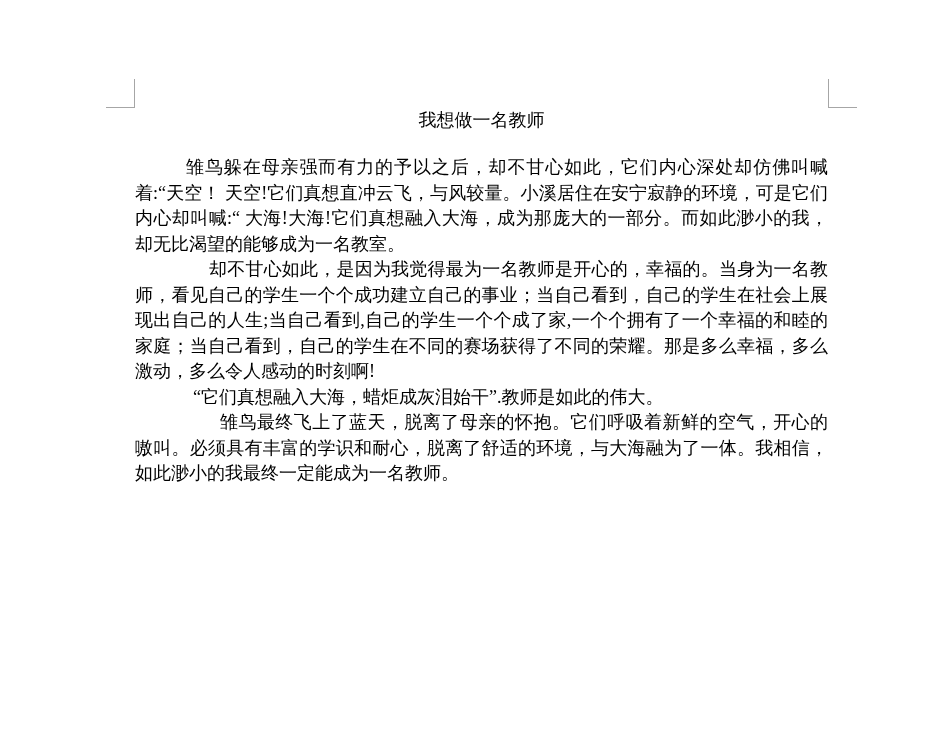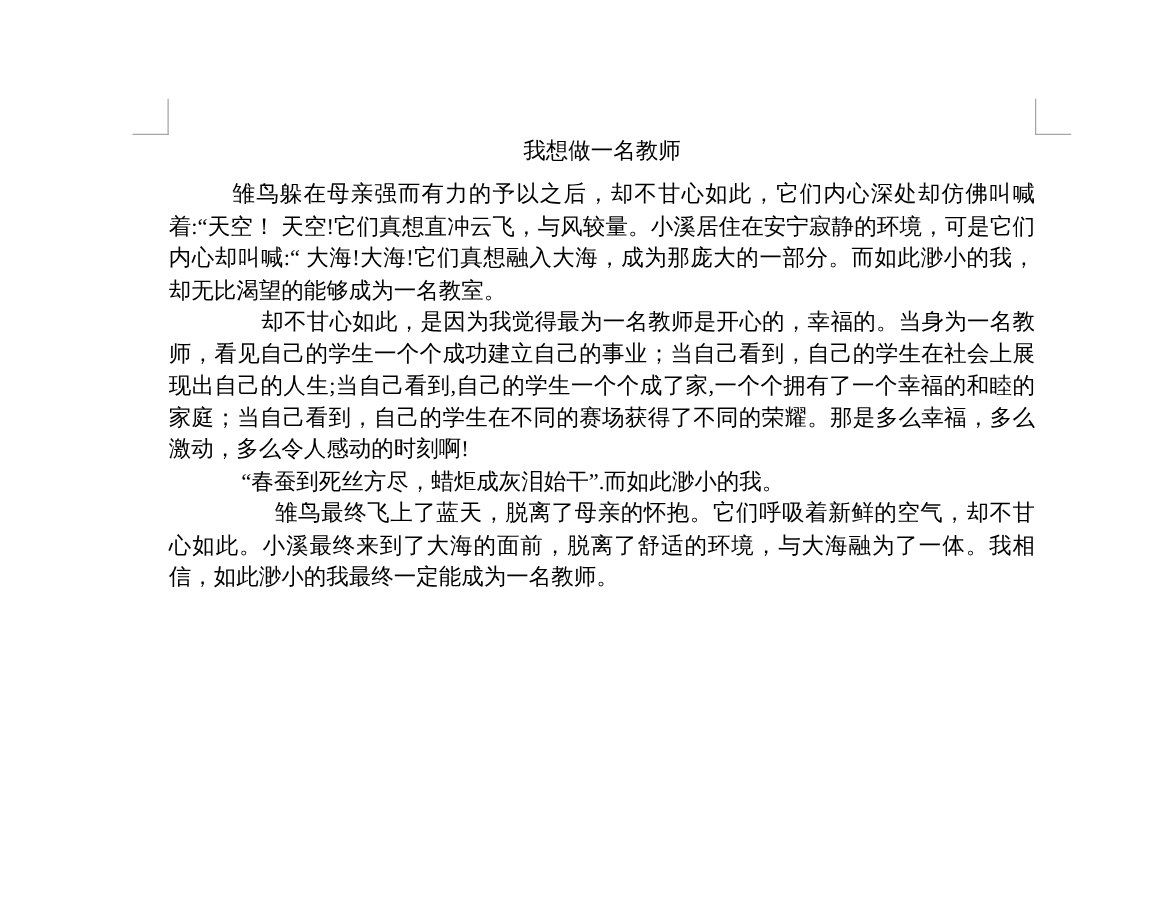--- a/index.html
+++ b/index.html
@@ -29,21 +29,21 @@
     width: 693px;
     font-size: 18px;
     line-height: 25.5px;
     text-align: justify;
     text-justify: inter-ideograph;
   }
   .doc-title {
     font-size: 18px;
     font-weight: normal;
     text-align: center;
-    margin: 0 0 10px 0;
+    margin: 0 0 22px 0;
     line-height: 26px;
   }
   .para { margin: 0; padding: 0; }
   .p1 { text-indent: 51px; }
   .p2 { text-indent: 64px; }
   .p3 { text-indent: 74px; }
   .p4 { text-indent: 90px; }
   .p5 { text-indent: 58px; }
   .p6 { text-indent: 85px; }
 </style>
@@ -59,17 +59,17 @@
 
   <div>
     <div class="mark-line" id="mark-tr-v"></div>
     <div class="mark-line" id="mark-tr-h"></div>
   </div>
 
   <div class="content">
     <h1 class="doc-title">我想做一名教师</h1>
     <p class="para p1">雏鸟躲在母亲强而有力的予以之后，却不甘心如此，它们内心深处却仿佛叫喊着:“天空！ 天空!它们真想直冲云飞，与风较量。小溪居住在安宁寂静的环境，可是它们内心却叫喊:“ 大海!大海!它们真想融入大海，成为那庞大的一部分。而如此渺小的我，却无比渴望的能够成为一名教室。</p>
     <p class="para p3">却不甘心如此，是因为我觉得最为一名教师是开心的，幸福的。当身为一名教师，看见自己的学生一个个成功建立自己的事业；当自己看到，自己的学生在社会上展现出自己的人生;当自己看到,自己的学生一个个成了家,一个个拥有了一个幸福的和睦的家庭；当自己看到，自己的学生在不同的赛场获得了不同的荣耀。那是多么幸福，多么激动，多么令人感动的时刻啊!</p>
-    <p class="para p5">“春蚕到死丝方尽，蜡炬成灰泪始干”.而如此渺小的我。</p>
-    <p class="para p6">雏鸟最终飞上了蓝天，脱离了母亲的怀抱。它们呼吸着新鲜的空气，却不甘心如此。小溪最终来到了大海的面前，脱离了舒适的环境，与大海融为了一体。我相信，如此渺小的我最终一定能成为一名教师。</p>
+    <p class="para p5">“它们真想融入大海，蜡炬成灰泪始干”.教师是如此的伟大。</p>
+    <p class="para p6">雏鸟最终飞上了蓝天，脱离了母亲的怀抱。它们呼吸着新鲜的空气，开心的嗷叫。必须具有丰富的学识和耐心，脱离了舒适的环境，与大海融为了一体。我相信，如此渺小的我最终一定能成为一名教师。</p>
   </div>
 
 </div>
 
 </body></html>

